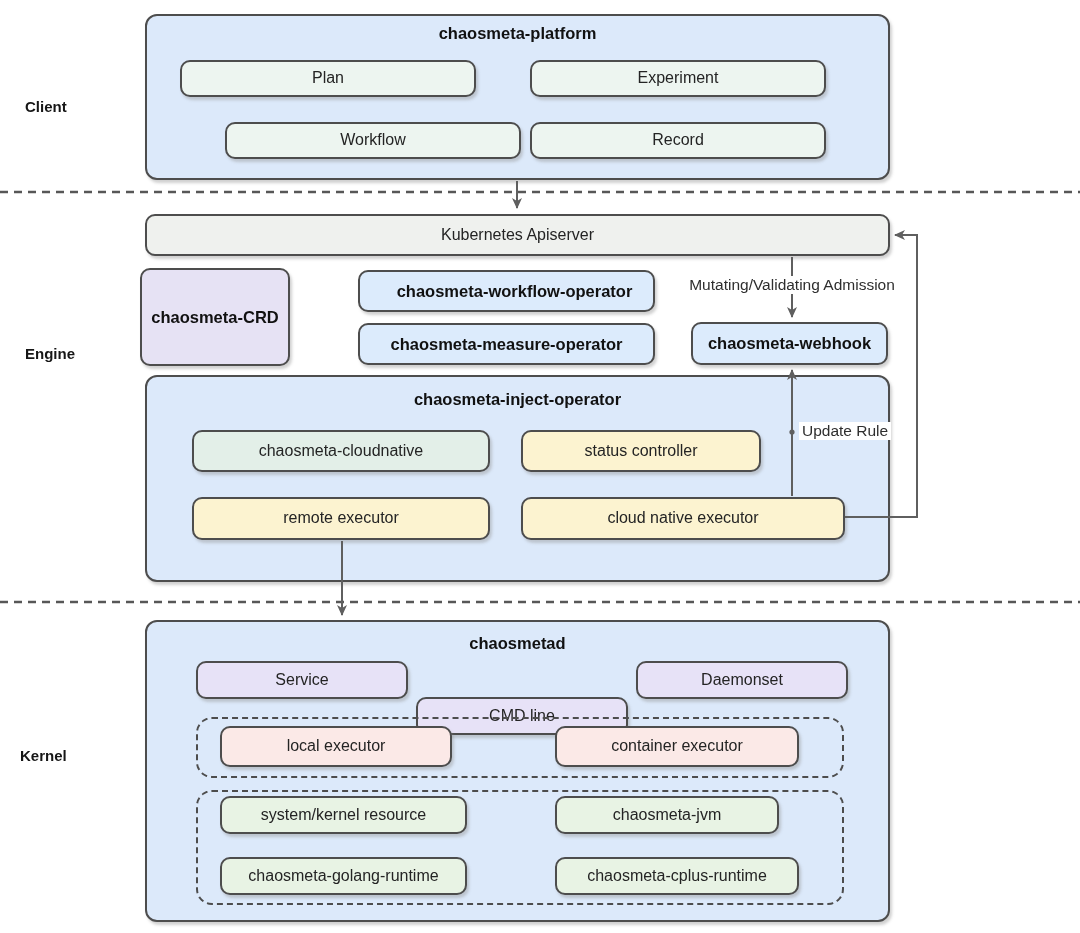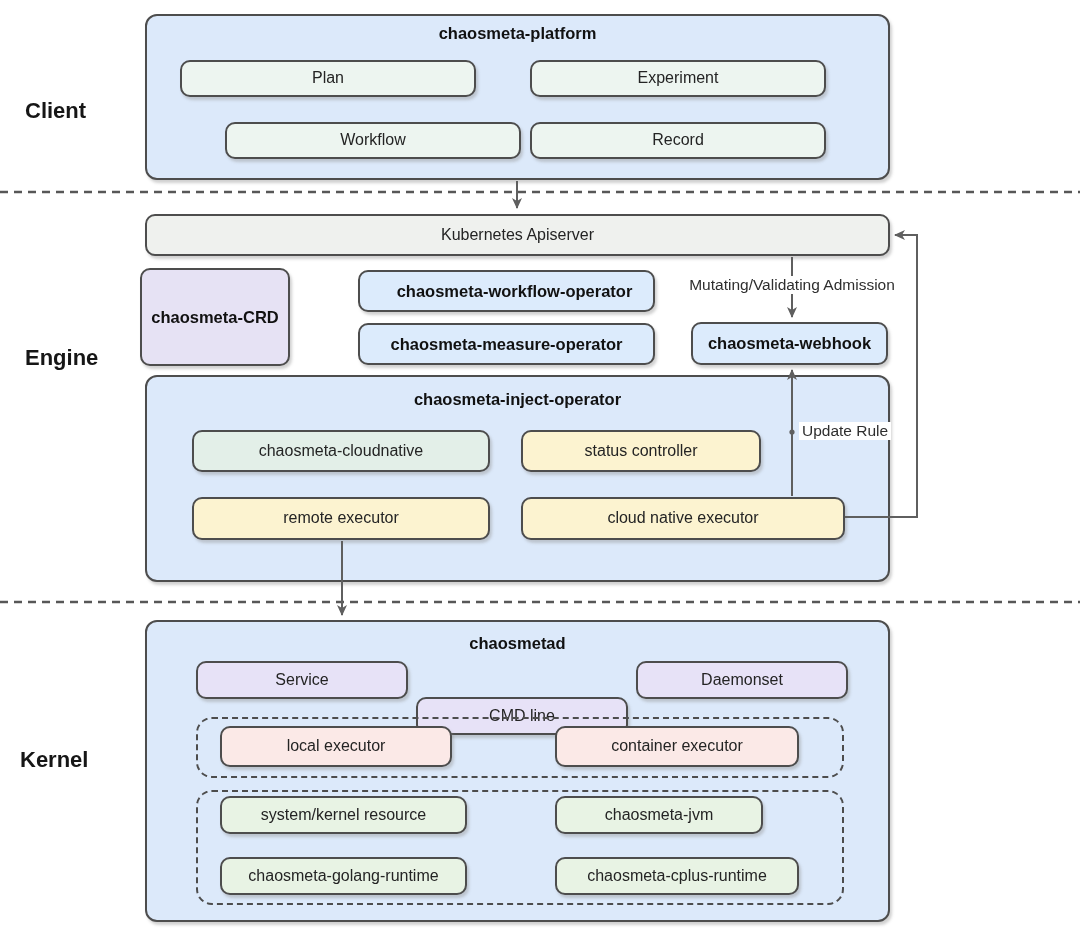--- a/index.html
+++ b/index.html
@@ -20,21 +20,21 @@
     position:absolute;left:0;right:0;text-align:center;
     font-weight:bold;font-size:16.5px;color:#111;
   }
   .dashed-group{
     position:absolute;box-sizing:border-box;
     border:2px dashed #4d4d4d;border-radius:16px;
     background:transparent;box-shadow:none;
   }
   .bold{font-weight:bold;font-size:16.5px;color:#111;}
   .layer-label{
-    position:absolute;font-weight:bold;font-size:22px;color:#161616;
+    position:absolute;font-weight:bold;font-size:15px;color:#161616;
   }
   .edge-label{
     position:absolute;background:#ffffff;font-size:15.5px;color:#2e2e2e;
     padding:0 3px;white-space:nowrap;
   }
   svg.overlay{position:absolute;left:0;top:0;pointer-events:none;}
 </style>
 </head>
 <body>
 
@@ -76,21 +76,21 @@
   <div class="box" style="left: 196px; top: 661px; width: 212px; height: 38px; background: rgb(231, 226, 247);">Service</div>
   <div class="box" style="left: 416px; top: 661px; width: 212px; height: 38px; background: rgb(231, 226, 247); margin-top: 36px;">CMD line</div>
   <div class="box" style="left: 636px; top: 661px; width: 212px; height: 38px; background: rgb(231, 226, 247);">Daemonset</div>
 
   <div class="dashed-group" style="left:196px;top:717px;width:648px;height:61px;"></div>
   <div class="box" style="left: 220px; top: 726px; width: 232px; height: 41px; background: rgb(251, 233, 231);">local executor</div>
   <div class="box" style="left: 555px; top: 726px; width: 244px; height: 41px; background: rgb(251, 233, 231);">container executor</div>
 
   <div class="dashed-group" style="left:196px;top:790px;width:648px;height:115px;"></div>
   <div class="box" style="left: 220px; top: 796px; width: 247px; height: 38px; background: rgb(232, 243, 228);">system/kernel resource</div>
-  <div class="box" style="left: 555px; top: 796px; width: 208px; height: 38px; background: rgb(232, 243, 228);">chaosmeta-jvm</div>
+  <div class="box" style="left: 555px; top: 796px; width: 224px; height: 38px; background: rgb(232, 243, 228);">chaosmeta-jvm</div>
   <div class="box" style="left: 220px; top: 857px; width: 247px; height: 38px; background: rgb(232, 243, 228);">chaosmeta-golang-runtime</div>
   <div class="box" style="left: 555px; top: 857px; width: 244px; height: 38px; background: rgb(232, 243, 228);">chaosmeta-cplus-runtime</div>
 
   <svg class="overlay" width="1080" height="933" viewBox="0 0 1080 933">
     <defs>
       <marker id="arrow" markerUnits="userSpaceOnUse" markerWidth="13" markerHeight="12" refX="10" refY="5" orient="auto">
         <path d="M0,0 L11,5 L0,10 L3,5 Z" fill="#5f5f5f"></path>
       </marker>
     </defs>
 

